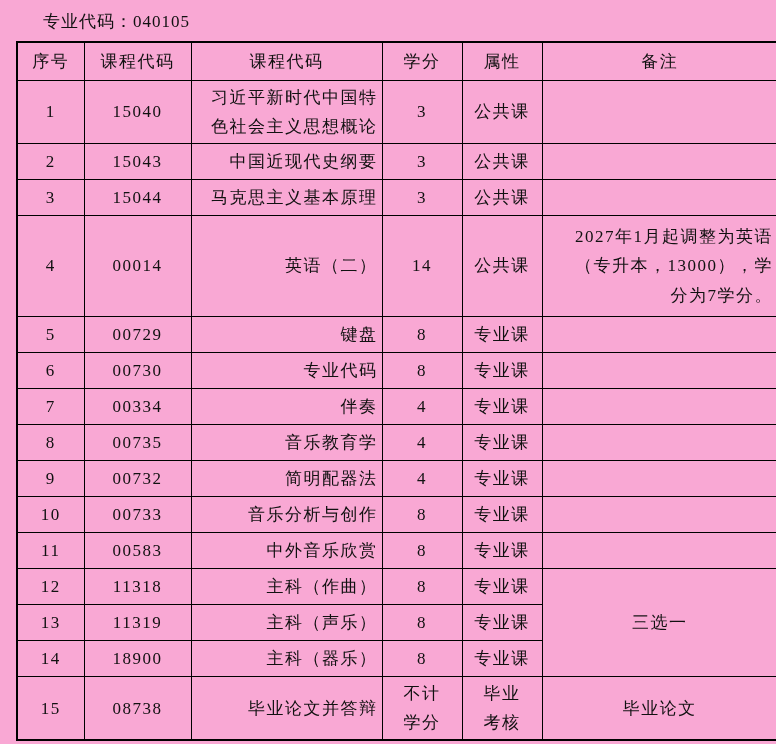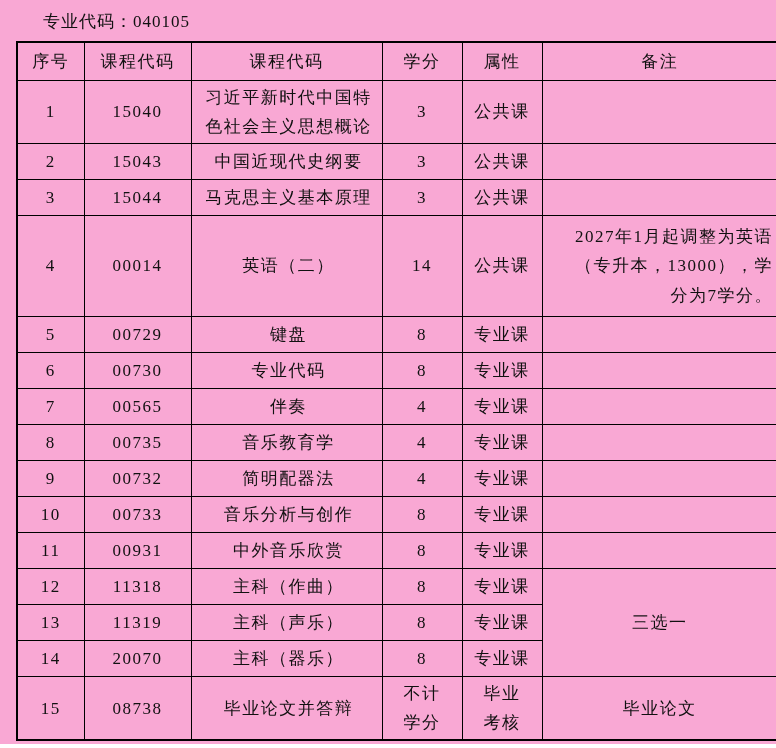--- a/index.html
+++ b/index.html
@@ -45,21 +45,21 @@
     white-space: pre-line;
     padding: 2px 4px;
     overflow: hidden;
   }
   .course-table thead tr { height: 38px; }
   .course-table tbody tr { height: 36px; }
   .course-table tbody tr.h-tall2 { height: 59px; }
   .course-table tbody tr.h-tall3 { height: 101px; }
   .course-table tbody tr.h-last  { height: 64px; }
   .course-table td.col-name {
-    text-align: center;
+    text-align: right;
     padding-left: 8px;
     padding-right: 4px;
     margin-top: 8px;
   }
   .course-table td.align-left {
     text-align: right;
     padding-left: 8px;
     padding-right: 4px;
   }
 </style>
@@ -137,21 +137,21 @@
         <tr>
           <td class="col-no">6</td>
           <td class="col-code">00730</td>
           <td class="col-name">专业代码</td>
           <td class="col-credits">8</td>
           <td class="col-attr">专业课</td>
           <td class="col-remark"></td>
         </tr>
         <tr>
           <td class="col-no">7</td>
-          <td class="col-code">00565</td>
+          <td class="col-code">00334</td>
           <td class="col-name">伴奏</td>
           <td class="col-credits">4</td>
           <td class="col-attr">专业课</td>
           <td class="col-remark"></td>
         </tr>
         <tr>
           <td class="col-no">8</td>
           <td class="col-code">00735</td>
           <td class="col-name">音乐教育学</td>
           <td class="col-credits">4</td>
@@ -169,21 +169,21 @@
         <tr>
           <td class="col-no">10</td>
           <td class="col-code">00733</td>
           <td class="col-name">音乐分析与创作</td>
           <td class="col-credits">8</td>
           <td class="col-attr">专业课</td>
           <td class="col-remark"></td>
         </tr>
         <tr>
           <td class="col-no">11</td>
-          <td class="col-code">00931</td>
+          <td class="col-code">00583</td>
           <td class="col-name">中外音乐欣赏</td>
           <td class="col-credits">8</td>
           <td class="col-attr">专业课</td>
           <td class="col-remark"></td>
         </tr>
         <tr>
           <td class="col-no">12</td>
           <td class="col-code">11318</td>
           <td class="col-name">主科（作曲）</td>
           <td class="col-credits">8</td>
@@ -192,21 +192,21 @@
         </tr>
         <tr>
           <td class="col-no">13</td>
           <td class="col-code">11319</td>
           <td class="col-name">主科（声乐）</td>
           <td class="col-credits">8</td>
           <td class="col-attr">专业课</td>
         </tr>
         <tr>
           <td class="col-no">14</td>
-          <td class="col-code">20070</td>
+          <td class="col-code">18900</td>
           <td class="col-name">主科（器乐）</td>
           <td class="col-credits">8</td>
           <td class="col-attr">专业课</td>
         </tr>
         <tr class="h-last">
           <td class="col-no">15</td>
           <td class="col-code">08738</td>
           <td class="col-name">毕业论文并答辩</td>
           <td class="col-credits">不计
 学分</td>

